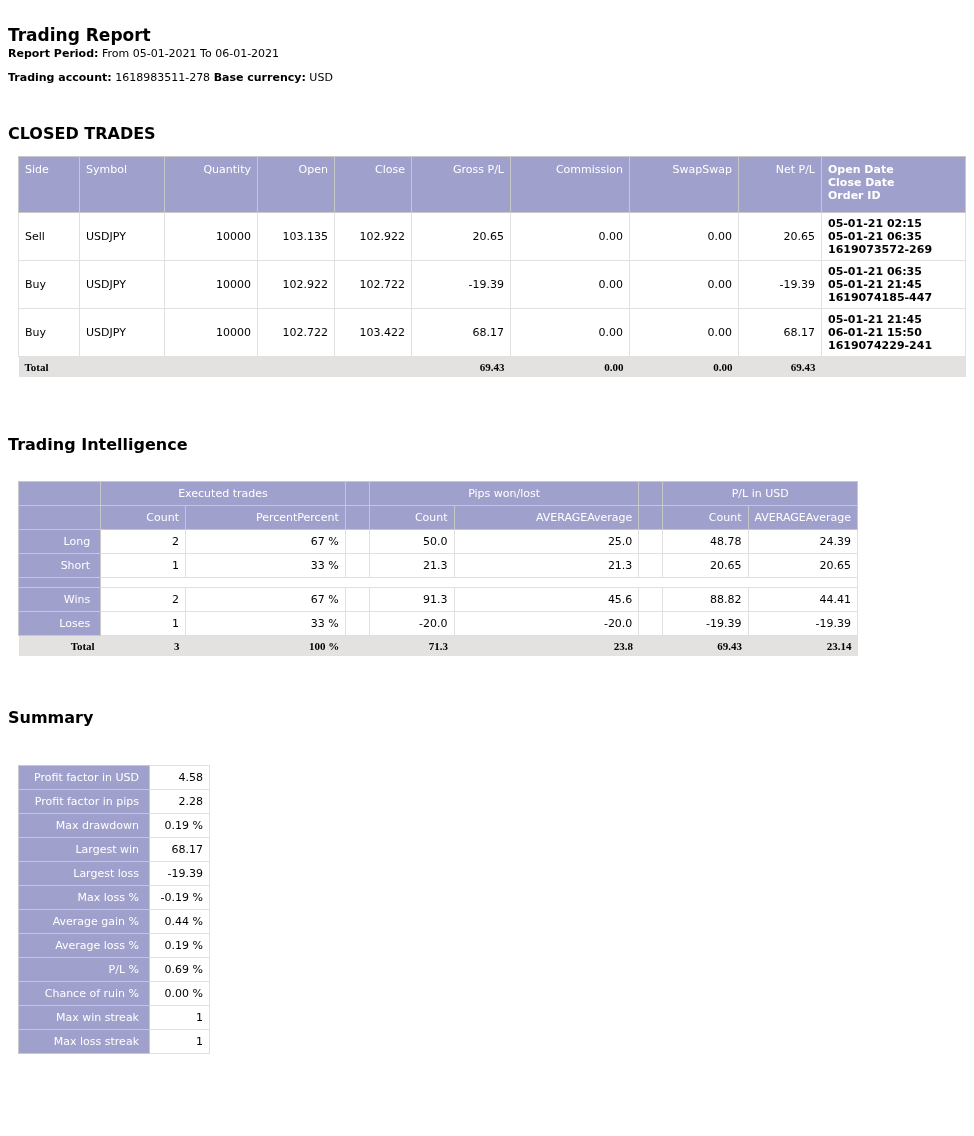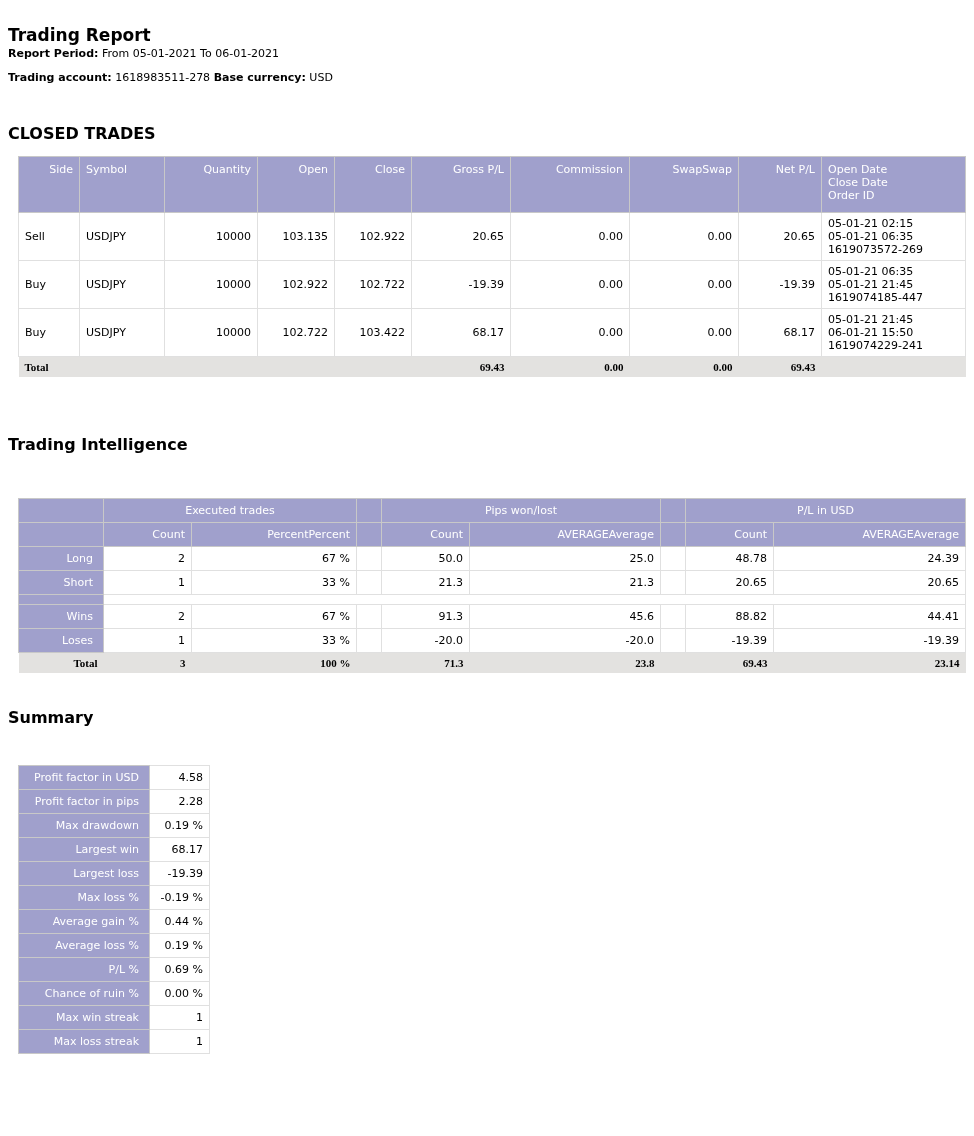--- a/index.html
+++ b/index.html
@@ -19,24 +19,24 @@
     tr.total td { background: #e3e2e0; font-weight: bold; border: none; font-family: Liberation Serif, serif; }
     .r { text-align: right; }
     .l { text-align: left; }
     .c { text-align: center; }
 
     
     #closed { left: 18px; top: 156px; width: 948px; }
     #closed th { height: 49px; vertical-align: top; padding-top: 6px; }
     #closed td.cell { height: 47px; }
     #closed tr.total td { height: 20px; }
-    .dates { line-height: 13px; font-family: "DejaVu Sans", sans-serif; }
+    .dates { line-height: 13px; font-family: "DejaVu Sans", sans-serif; font-weight: bold; }
 
     
-    #intel { left: 18px; top: 498px; width: 948px; }
+    #intel { left: 18px; top: 481px; width: 840px; }
     #intel th { height: 23px; }
     #intel td { height: 23px; }
     #intel td.rowlabel { background: #a0a0cc; color: #fff; text-align: right; padding-right: 10px; border: 1px solid #c8c8c8; }
     #intel tr.spacer td { height: 9px; padding: 0; }
     #intel tr.total td { height: 20px; }
 
     
     #summary { left: 18px; top: 765px; }
     #summary td { height: 23px; }
     #summary td.lbl { background: #a0a0cc; color: #fff; text-align: right; padding: 0 10px 0 10px; width: 110px; border: 1px solid #c8c8c8; }
@@ -55,21 +55,21 @@
   <span>1618983511-278</span>
   <b>Base currency:</b>
   <span>USD</span>
 </div>
 
 <h2 style="top:124px;">CLOSED TRADES</h2>
 
 <table id="closed">
   <thead>
     <tr>
-      <th class="hdr l" style="width:48px;text-align:right;">Side</th>
+      <th class="hdr l" style="width:48px;">Side</th>
       <th class="hdr l" style="width:72px;">Symbol</th>
       <th class="hdr r" style="width:80px;">Quantity</th>
       <th class="hdr r" style="width:64px;">Open</th>
       <th class="hdr r" style="width:64px;">Close</th>
       <th class="hdr r" style="width:86px;">Gross P/L</th>
       <th class="hdr r" style="width:106px;">Commission</th>
       <th class="hdr r" style="width:96px;">SwapSwap</th>
       <th class="hdr r" style="width:70px;">Net P/L</th>
       <th class="hdr l dates">
         <div>Open Date</div>

